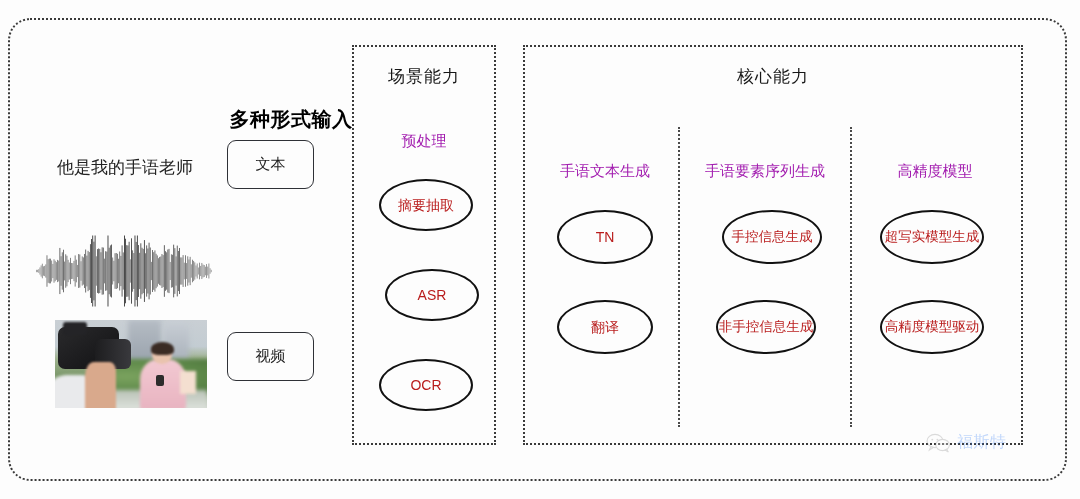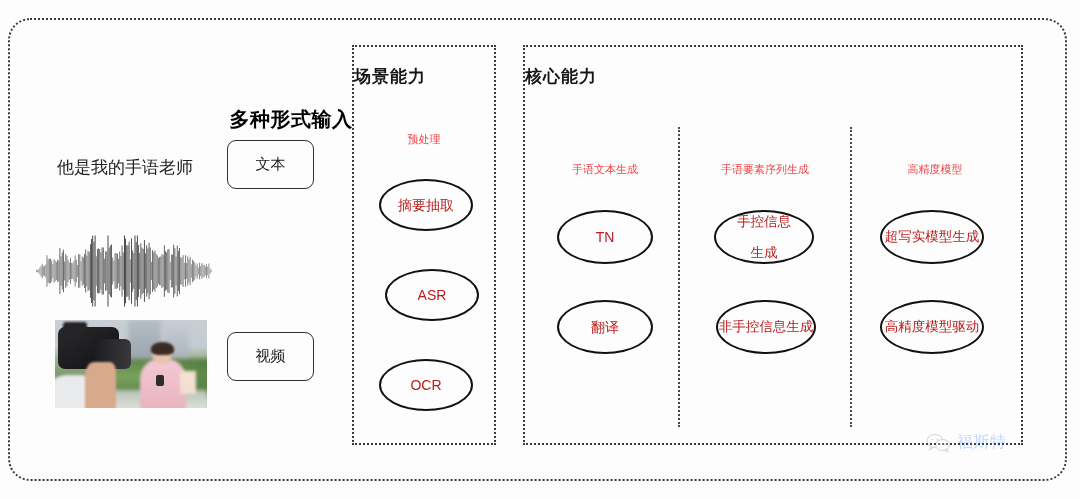--- a/index.html
+++ b/index.html
@@ -200,31 +200,31 @@
     background: transparent;
   }
   #scene-panel { left: 352px; top: 45px; width: 144px; height: 400px; }
   #core-panel  { left: 523px; top: 45px; width: 500px; height: 400px; }
 
   .panel-title {
     position: absolute;
     top: 18px;
     left: 0;
     width: 100%;
-    text-align: left;
+    text-align: center;
     font-size: 17px;
-    font-weight: bold;
+    font-weight: normal;
     letter-spacing: 1px;
     color: #161616;
   }
 
   .group-label {
     position: absolute;
-    font-size: 11px;
-    color: #ef4444;
+    font-size: 15px;
+    color: #a21caf;
     text-align: center;
     white-space: nowrap;
   }
 
   
   .node {
     position: absolute;
     box-sizing: border-box;
     border: 2.2px solid #111111;
     border-radius: 50%;
@@ -470,21 +470,21 @@
     <div class="panel-title">核心能力</div>
 
     <div class="divider" style="left:153px;"></div>
     <div class="divider" style="left:325px;"></div>
 
     <div class="group-label" style="left:10px;top:115px;width:140px;">手语文本生成</div>
     <div class="node" style="left:32px;top:163px;width:96px;height:54px;">TN</div>
     <div class="node" style="left:32px;top:253px;width:96px;height:54px;">翻译</div>
 
     <div class="group-label" style="left:156px;top:115px;width:168px;">手语要素序列生成</div>
-    <div class="node two-line" style="left:189px;top:163px;width:100px;height:54px;flex-direction:column;">
+    <div class="node two-line" style="left:197px;top:163px;width:100px;height:54px;">
         <span>手控信息</span>
         <br>
         <span>生成</span>
       </div>
     <div class="node two-line" style="left:191px;top:253px;width:100px;height:54px;">
         <span>非手控信息</span>
         <br>
         <span>生成</span>
       </div>
 

